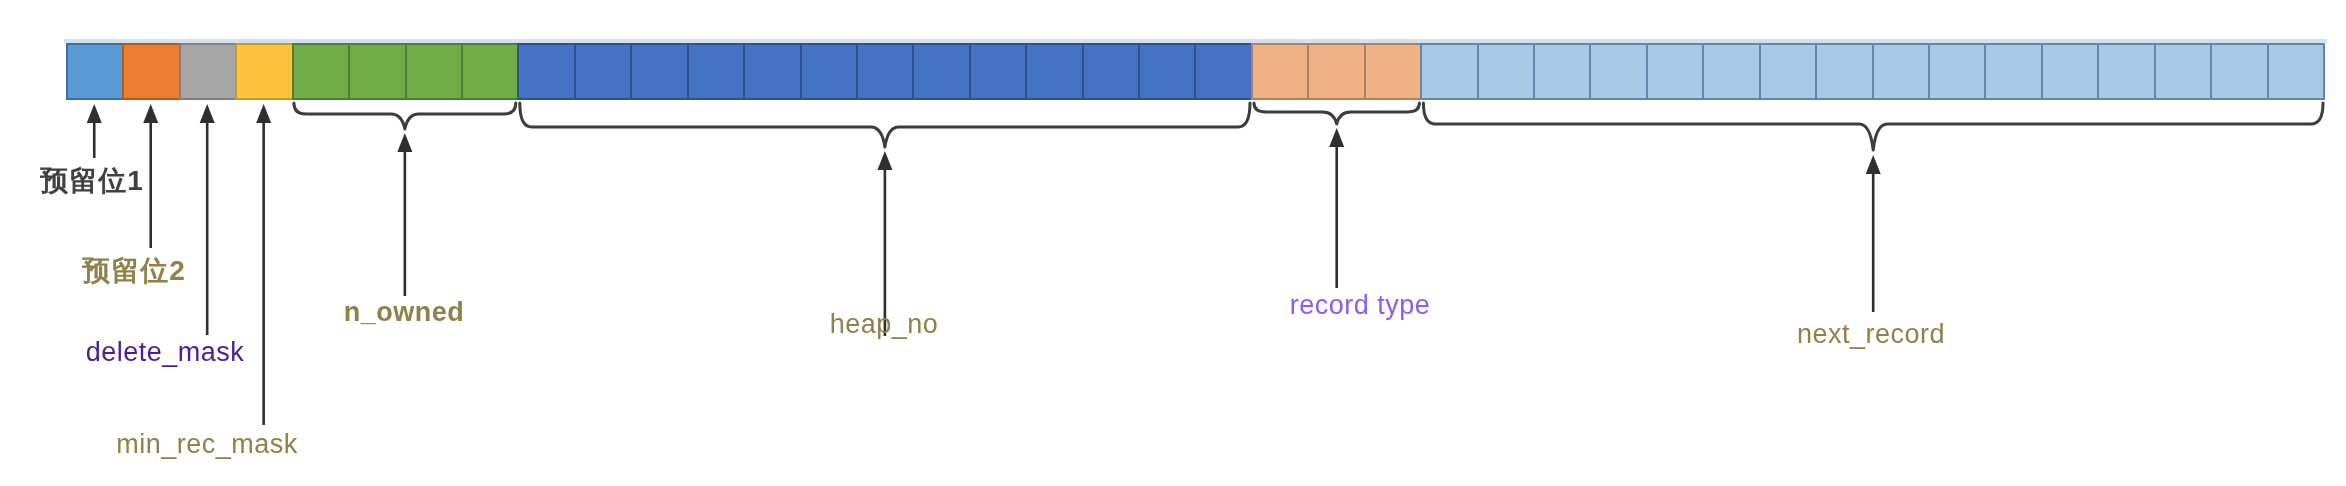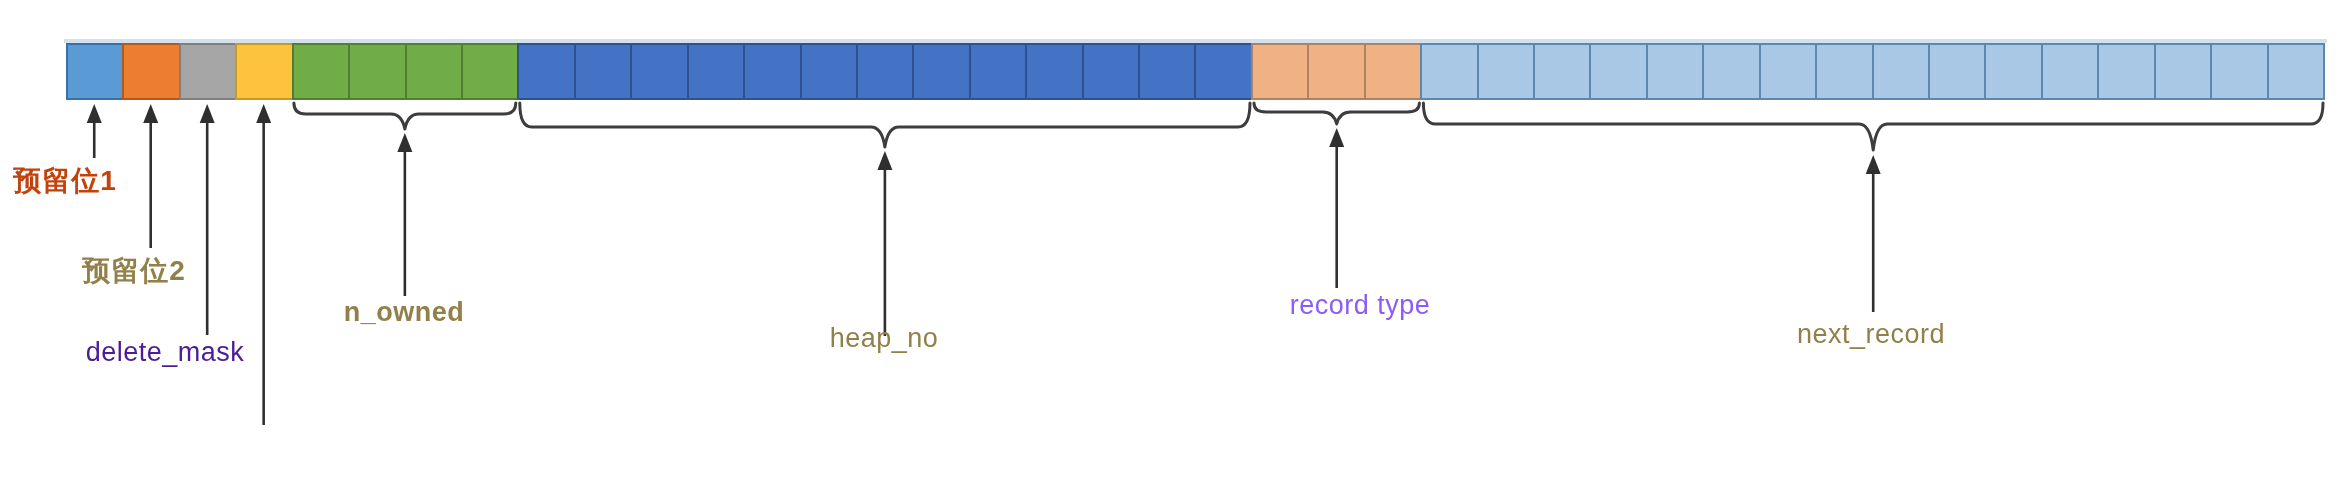--- a/index.html
+++ b/index.html
@@ -148,20 +148,21 @@
         Q 1423.4 124 1435.4 124
         L 1859.2 124
         Q 1870.2 124 1873.2 150
         Q 1876.2 124 1887.2 124
         L 2311 124
         Q 2323 124 2323 103" fill="none" stroke="#3d3d3d" stroke-width="3" stroke-linecap="round" stroke-linejoin="round"></path>
       <polygon points="1873.2,155 1865.7,174 1880.7,174" fill="#2f2f2f"></polygon>
           <line x1="1873.2" y1="171" x2="1873.2" y2="312" stroke="#2f2f2f" stroke-width="2.6"></line>
     </svg>
 
-  <div class="lbl zh" style="left: 65px; top: 166px; color: #c2410c;">预留位1</div>
+  <div class="lbl zh" style="left: 92px; top: 166px; color: #404040;">预留位1</div>
   <div class="lbl zh" style="left: 134px; top: 256px; color: rgb(146, 128, 74);">预留位2</div>
   <div class="lbl" style="left: 165px; top: 338px; color: #4c1d95;">delete_mask</div>
+  <div class="lbl" style="left: 207px; top: 430px; color: rgb(146, 128, 74);">min_rec_mask</div>
   <div class="lbl" style="left: 404px; top: 298px; color: rgb(146, 128, 74); font-weight: bold;">n_owned</div>
-  <div class="lbl" style="left: 884px; top: 310px; color: rgb(146, 128, 74); margin-top: 14px;">heap_no</div>
+  <div class="lbl" style="left: 884px; top: 310px; color: rgb(146, 128, 74);">heap_no</div>
   <div class="lbl" style="left: 1360px; top: 291px; color: #8b5cf6;">record type</div>
   <div class="lbl" style="left: 1871px; top: 320px; color: rgb(146, 128, 74);">next_record</div>
 </div>
 
 </body></html>

